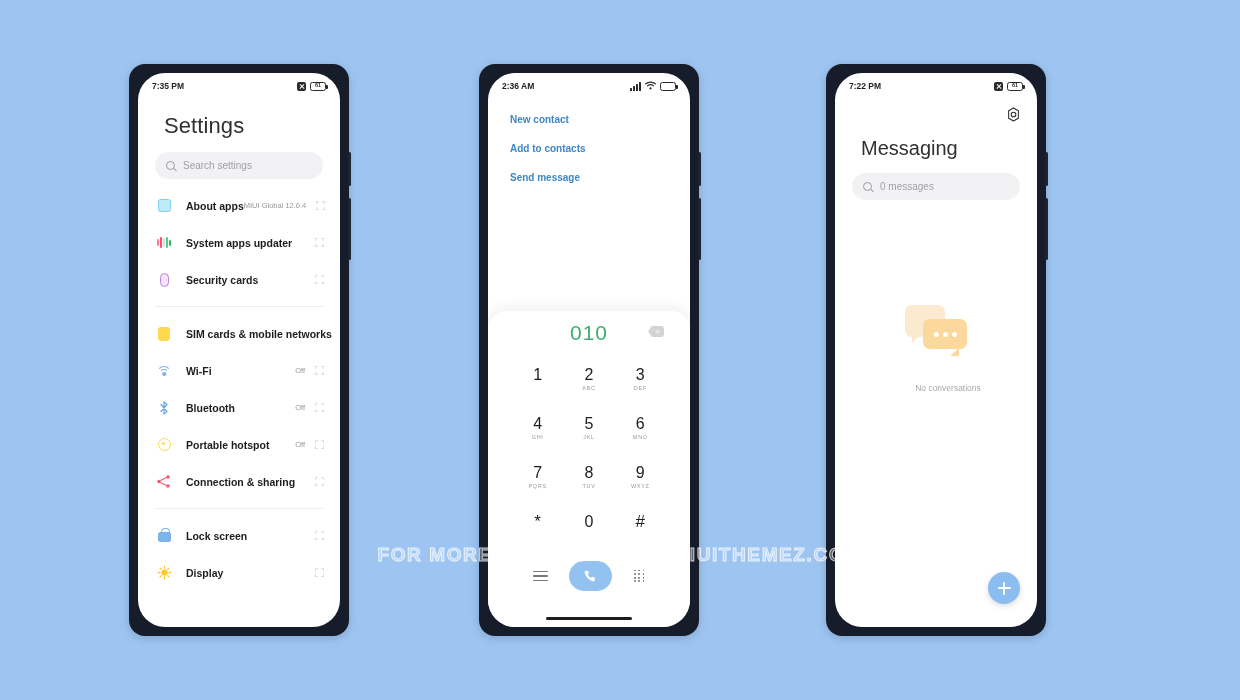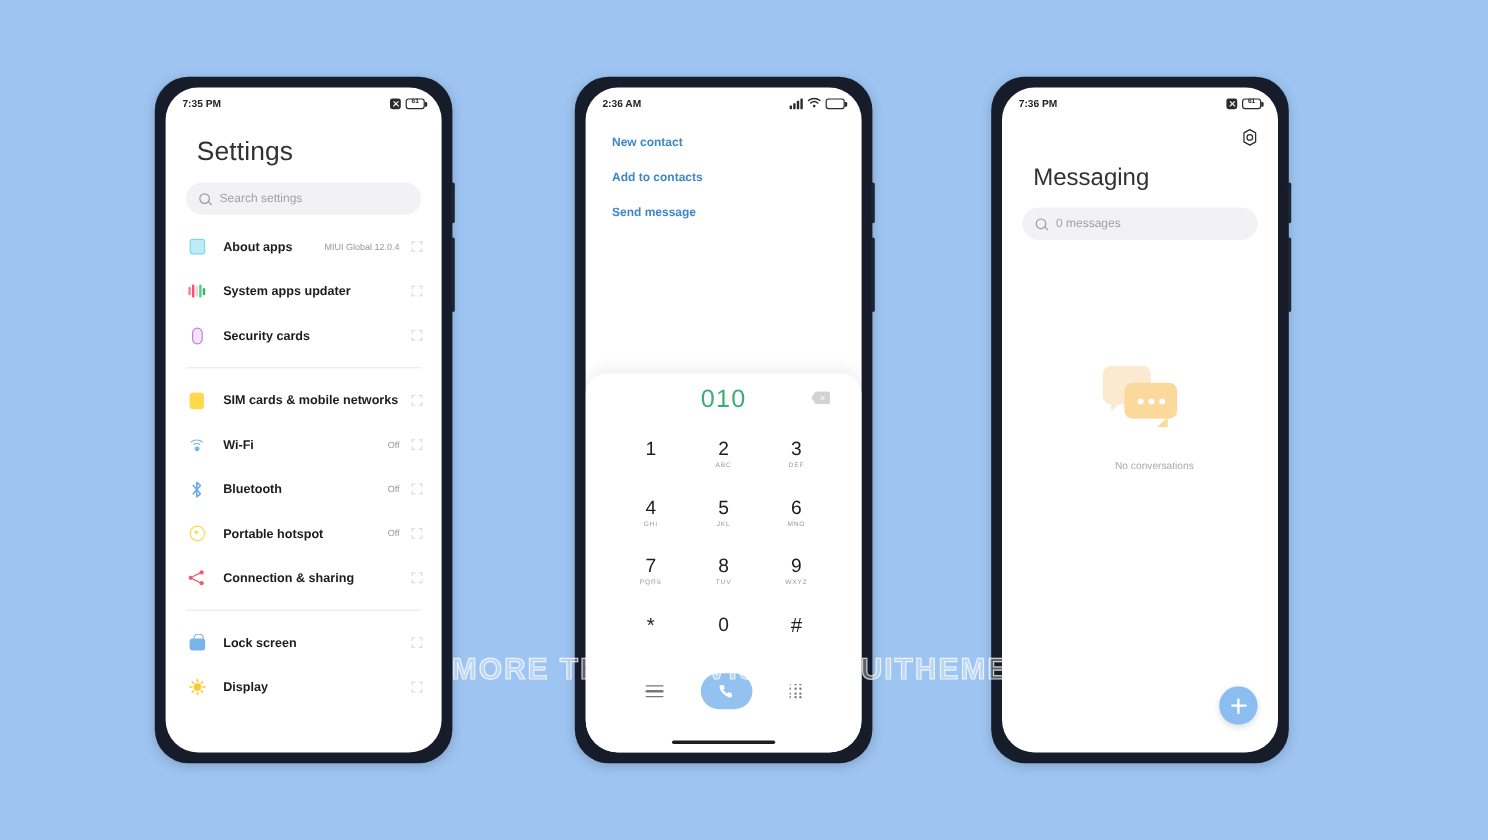--- a/index.html
+++ b/index.html
@@ -9,23 +9,23 @@
     font-family: "Liberation Sans", sans-serif;
     overflow: hidden;
     position: relative;
   }
 
   .stage { position: relative; width: 1240px; height: 700px; }
 
   
   .phone {
     position: absolute;
-    width: 248px; height: 572px;
+    width: 220px; height: 572px;
     background: #161c2a;
-    border-radius: 28px;
+    border-radius: 16px;
     box-shadow: 0 2px 10px rgba(0,0,0,.18);
   }
   .phone .screen {
     position: absolute;
     left: 9px; top: 9px; right: 9px; bottom: 9px;
     background: #ffffff;
     border-radius: 27px;
     overflow: hidden;
   }
   .side-btn {
@@ -227,21 +227,21 @@
     background:#8cbdf0;display:flex;align-items:center;justify-content:center;
     box-shadow:0 2px 6px rgba(0,0,0,.14);cursor:pointer;
   }
   .fab:before,.fab:after{content:"";position:absolute;background:#fff;border-radius:1px;}
   .fab:before{width:13px;height:2.2px;}
   .fab:after{width:2.2px;height:13px;}
 
   
   .watermark {
     position:absolute;left:0;right:0;top:544px;text-align:center;
-    font-size:25px;font-weight:bold;letter-spacing:1.6px;
+    font-size:19px;font-weight:bold;letter-spacing:1.6px;
     color:rgba(255,255,255,.30);
     -webkit-text-stroke:1px rgba(255,255,255,.72);
     pointer-events:none; z-index: 50;
     font-family:"Liberation Sans", sans-serif;
   }
 </style>
 </head>
 <body>
 
 <div class="stage">
@@ -551,21 +551,21 @@
       </div>
     </div>
   </div>
 
   <div class="phone" id="phone3">
     <div class="side-btn b1"></div>
     <div class="side-btn b2"></div>
     <div class="screen">
 
       <div class="statusbar">
-        <span>7:36 PM</span>
+        <span>7:22 PM</span>
         <span class="status-right">
           <span class="ic-x"></span>
           <span class="ic-batt">61</span>
         </span>
       </div>
 
       <div class="m-gear-row">
         <span class="m-gear">
           <svg width="15" height="15" viewBox="0 0 16 16">
             <path d="M8 1.1 13.2 4v8L8 14.9 2.8 12V4z" fill="none" stroke="#2b2b2b" stroke-width="1.1" stroke-linejoin="round"></path>

